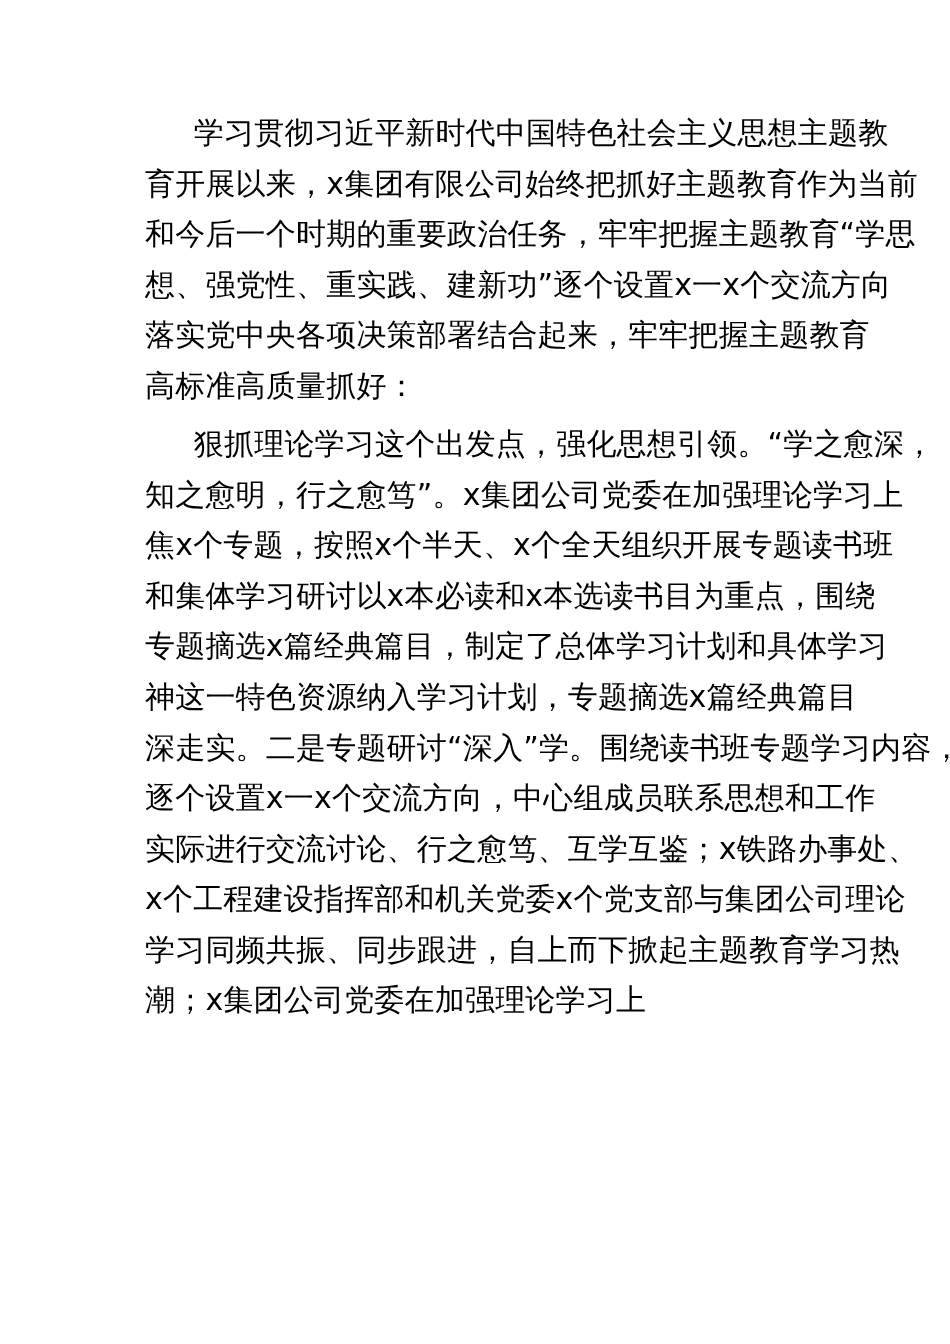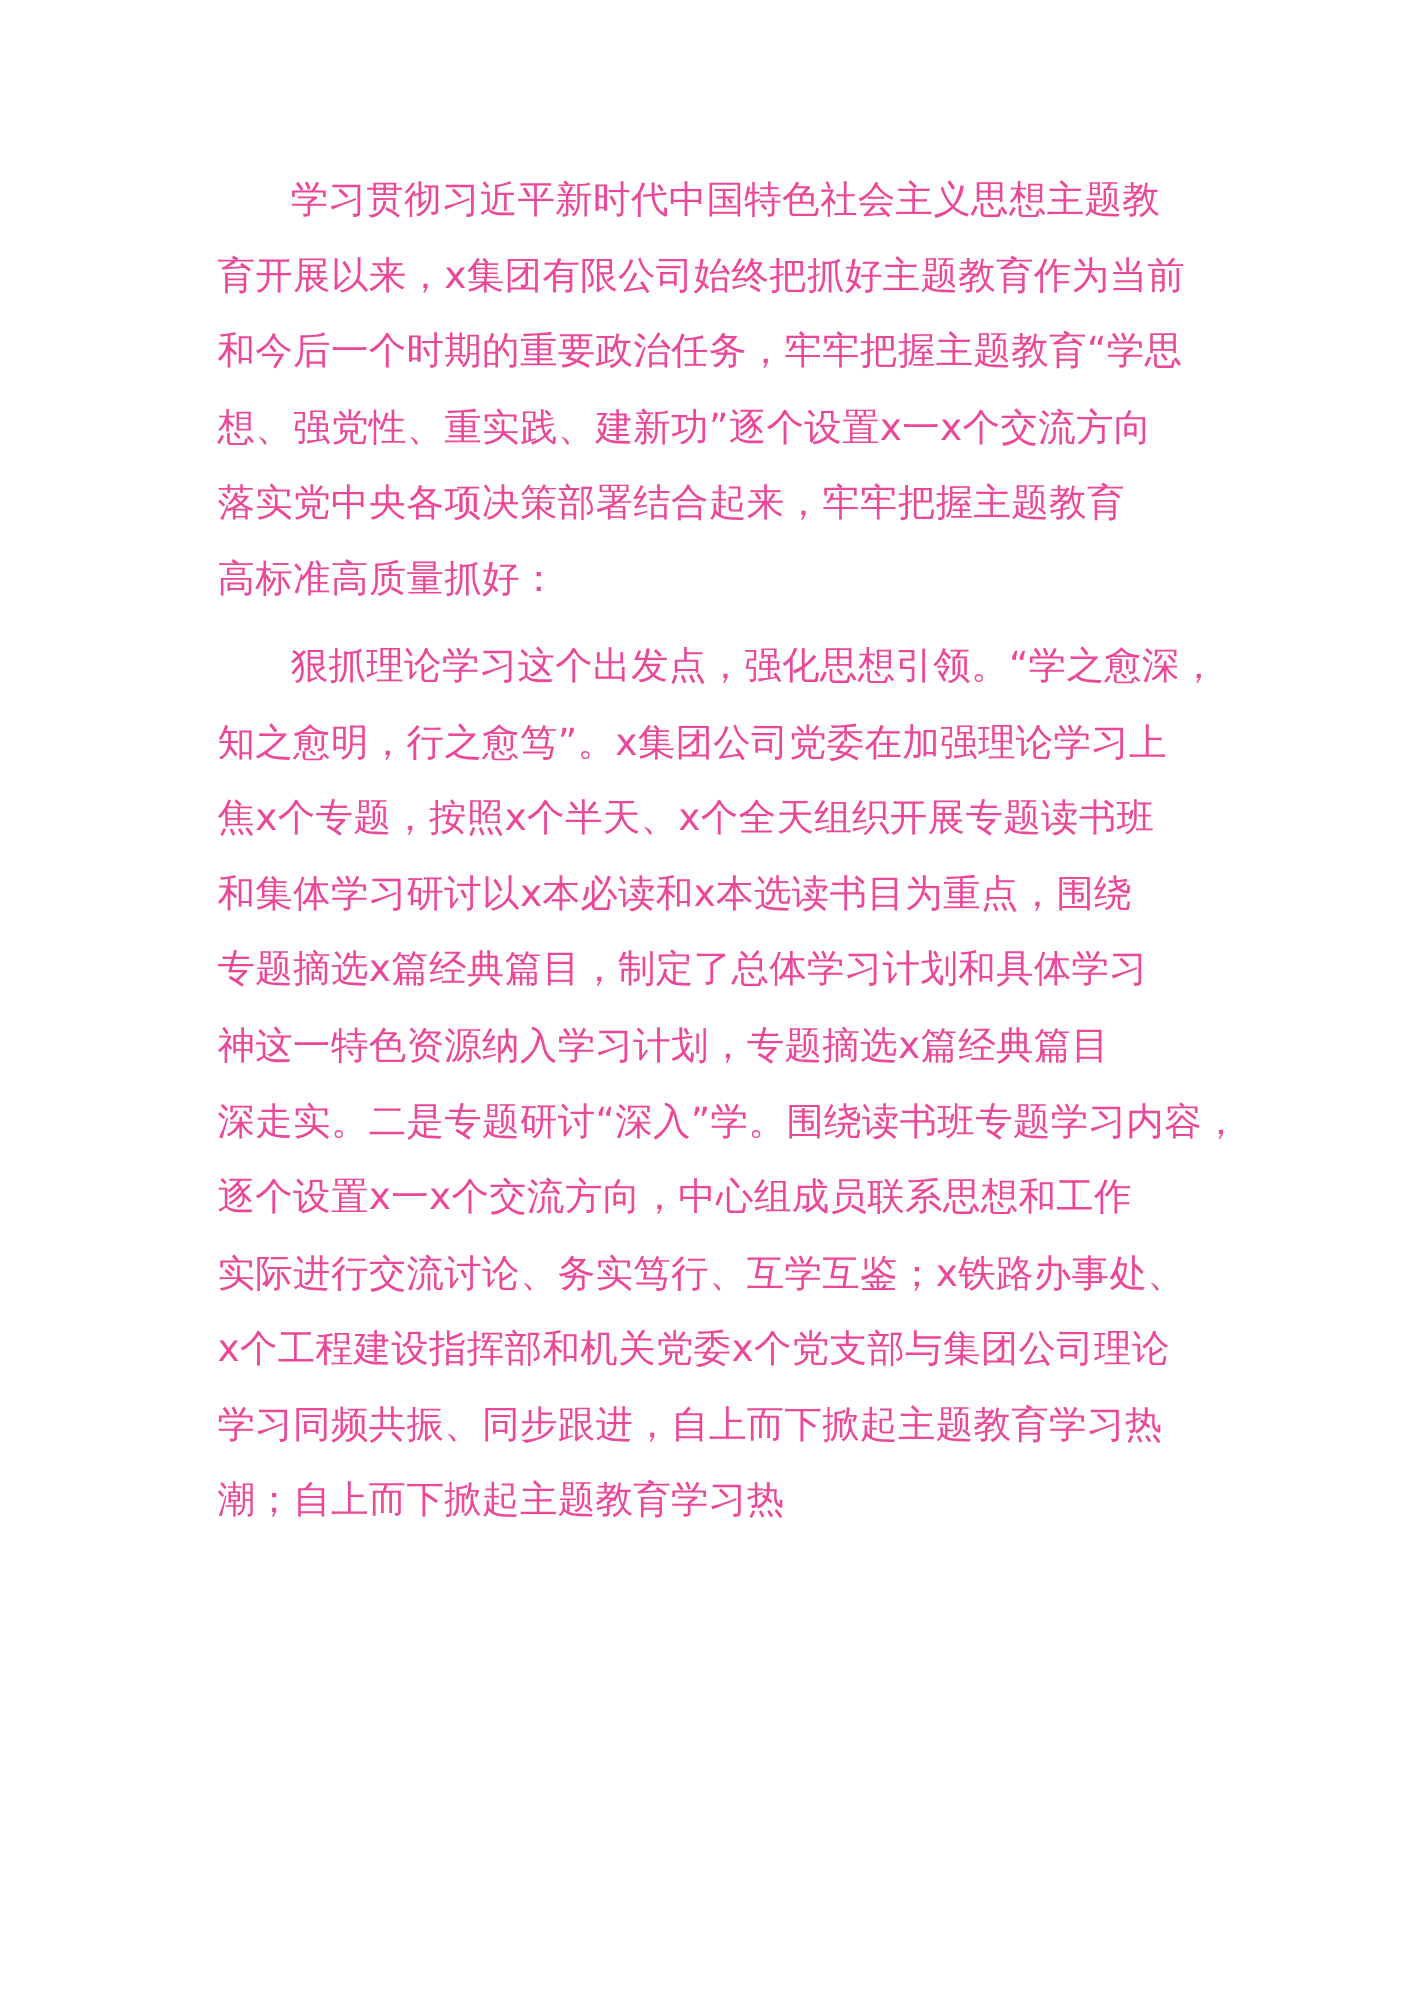--- a/index.html
+++ b/index.html
@@ -18,23 +18,23 @@
       left: 145px;
       top: 0;
       width: 662px;
     }
     .doc-body {
       padding-top: 108px;
     }
     .paragraph {
       margin: 0;
       font-family: "DejaVu Sans", "Liberation Sans", sans-serif;
-      font-size: 25px;
+      font-size: 30px;
       line-height: 50.6px;
-      color: #ec4899;
+      color: #000000;
       text-indent: 48.8px;
       text-align: left;
       word-break: break-all;
       letter-spacing: 0.2px;
     }
     .paragraph + .paragraph {
       margin-top: 7.4px;
     }
     .line {
       display: block;
@@ -67,20 +67,20 @@
 
     <p class="paragraph">
       <span class="line">狠抓理论学习这个出发点，强化思想引领。“学之愈深，</span>
       <span class="line">知之愈明，行之愈笃”。x集团公司党委在加强理论学习上</span>
       <span class="line">焦x个专题，按照x个半天、x个全天组织开展专题读书班</span>
       <span class="line">和集体学习研讨以x本必读和x本选读书目为重点，围绕</span>
       <span class="line">专题摘选x篇经典篇目，制定了总体学习计划和具体学习</span>
       <span class="line">神这一特色资源纳入学习计划，专题摘选x篇经典篇目</span>
       <span class="line">深走实。二是专题研讨“深入”学。围绕读书班专题学习内容，</span>
       <span class="line">逐个设置x一x个交流方向，中心组成员联系思想和工作</span>
-      <span class="line">实际进行交流讨论、务实笃行、互学互鉴；x铁路办事处、</span>
+      <span class="line">实际进行交流讨论、行之愈笃、互学互鉴；x铁路办事处、</span>
       <span class="line">x个工程建设指挥部和机关党委x个党支部与集团公司理论</span>
       <span class="line">学习同频共振、同步跟进，自上而下掀起主题教育学习热</span>
-      <span class="line">潮；自上而下掀起主题教育学习热</span>
+      <span class="line">潮；x集团公司党委在加强理论学习上</span>
     </p>
 
   </div>
 </div>
 
 </body></html>

